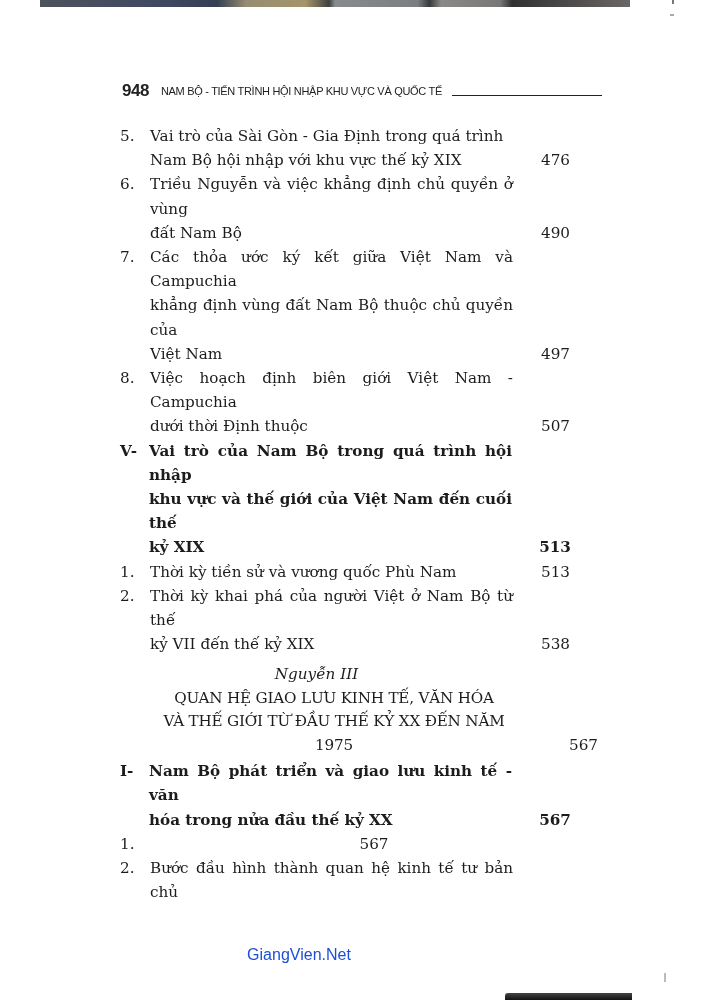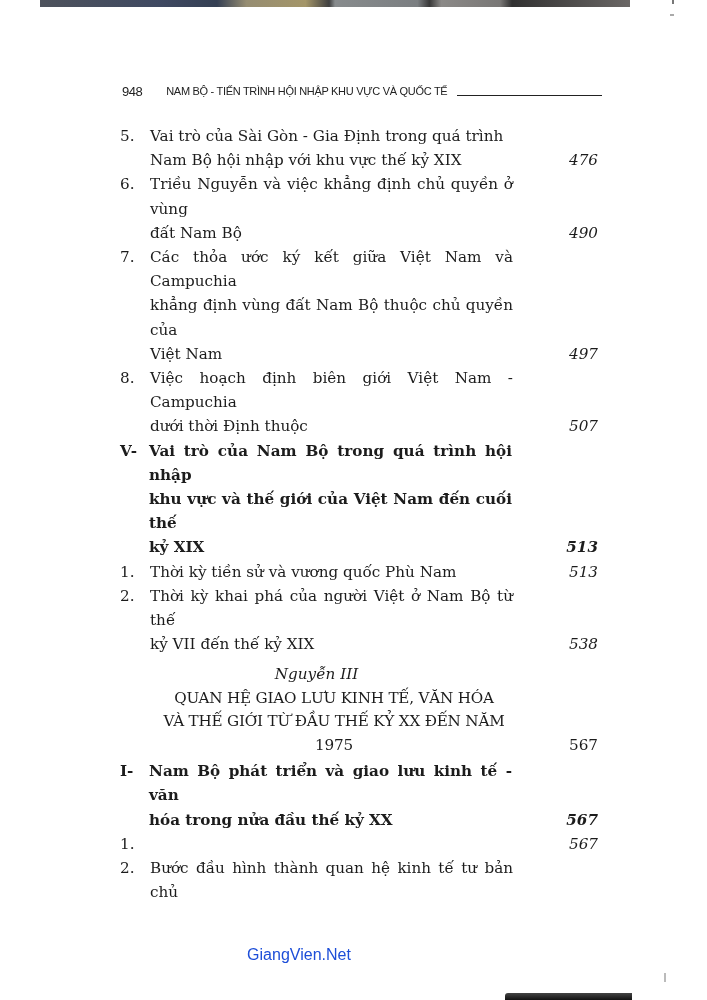--- a/index.html
+++ b/index.html
@@ -12,29 +12,29 @@
     position: absolute; left: 40px; top: 0; width: 590px; height: 7px;
     background: linear-gradient(90deg, #3a3f4a 0%, #2a3550 20%, #1e2a40 30%, #8a8062 35%, #9a8a58 45%, #2a2a2a 49%, #7a7e80 50%, #6c7073 64%, #222 66%, #7e7c7a 68%, #6a6866 78%, #1a1a1a 80%, #5a5654 100%);
     opacity: .9;
   }
   .corner-mark { position: absolute; background: #777; }
   .running-head {
     position: absolute; left: 122px; top: 80px; width: 480px; height: 22px;
     display: flex; align-items: center;
     font-family: "Liberation Sans", "DejaVu Sans", sans-serif; color: #222;
   }
-  .page-no { font-size: 13px; letter-spacing: -0.5px; margin-right: 24px; }
+  .page-no { font-size: 17px; letter-spacing: -0.5px; margin-right: 12px; font-weight: bold; }
   .head-title { font-size: 11px; letter-spacing: -0.3px; white-space: nowrap; }
   .head-rule { flex: 1; border-bottom: 1px solid #222; margin-left: 10px; height: 9px; }
 
   .toc { position: absolute; left: 120px; top: 124px; width: 478px; }
   .entry { display: flex; font-size: 15.2px; line-height: 24.2px; }
   .entry .num { width: 30px; flex: none; }
   .entry .text { width: 363px; flex: none; text-align: justify; text-align-last: left; }
-  .entry .pg { flex: 1; text-align: right; align-self: flex-end; font-style: italic; }
+  .entry .pg { flex: 1; text-align: center; align-self: flex-end; }
   .entry.bold { font-weight: bold; }
   .entry.section .num { width: 29px; }
 
   .chapter { text-align: center; width: 393px; font-size: 15.2px; line-height: 23.4px; }
   .chapter .label { font-style: italic; }
   .chapter-block { display: flex; margin-top: 7px; margin-bottom: 2px; }
   .chapter-block .pg { flex: 1; text-align: right; align-self: flex-end; font-size: 15.2px; line-height: 23.4px; }
   .chapter .title-line { letter-spacing: -0.2px; margin-left: 35px; }
 
   .watermark {

